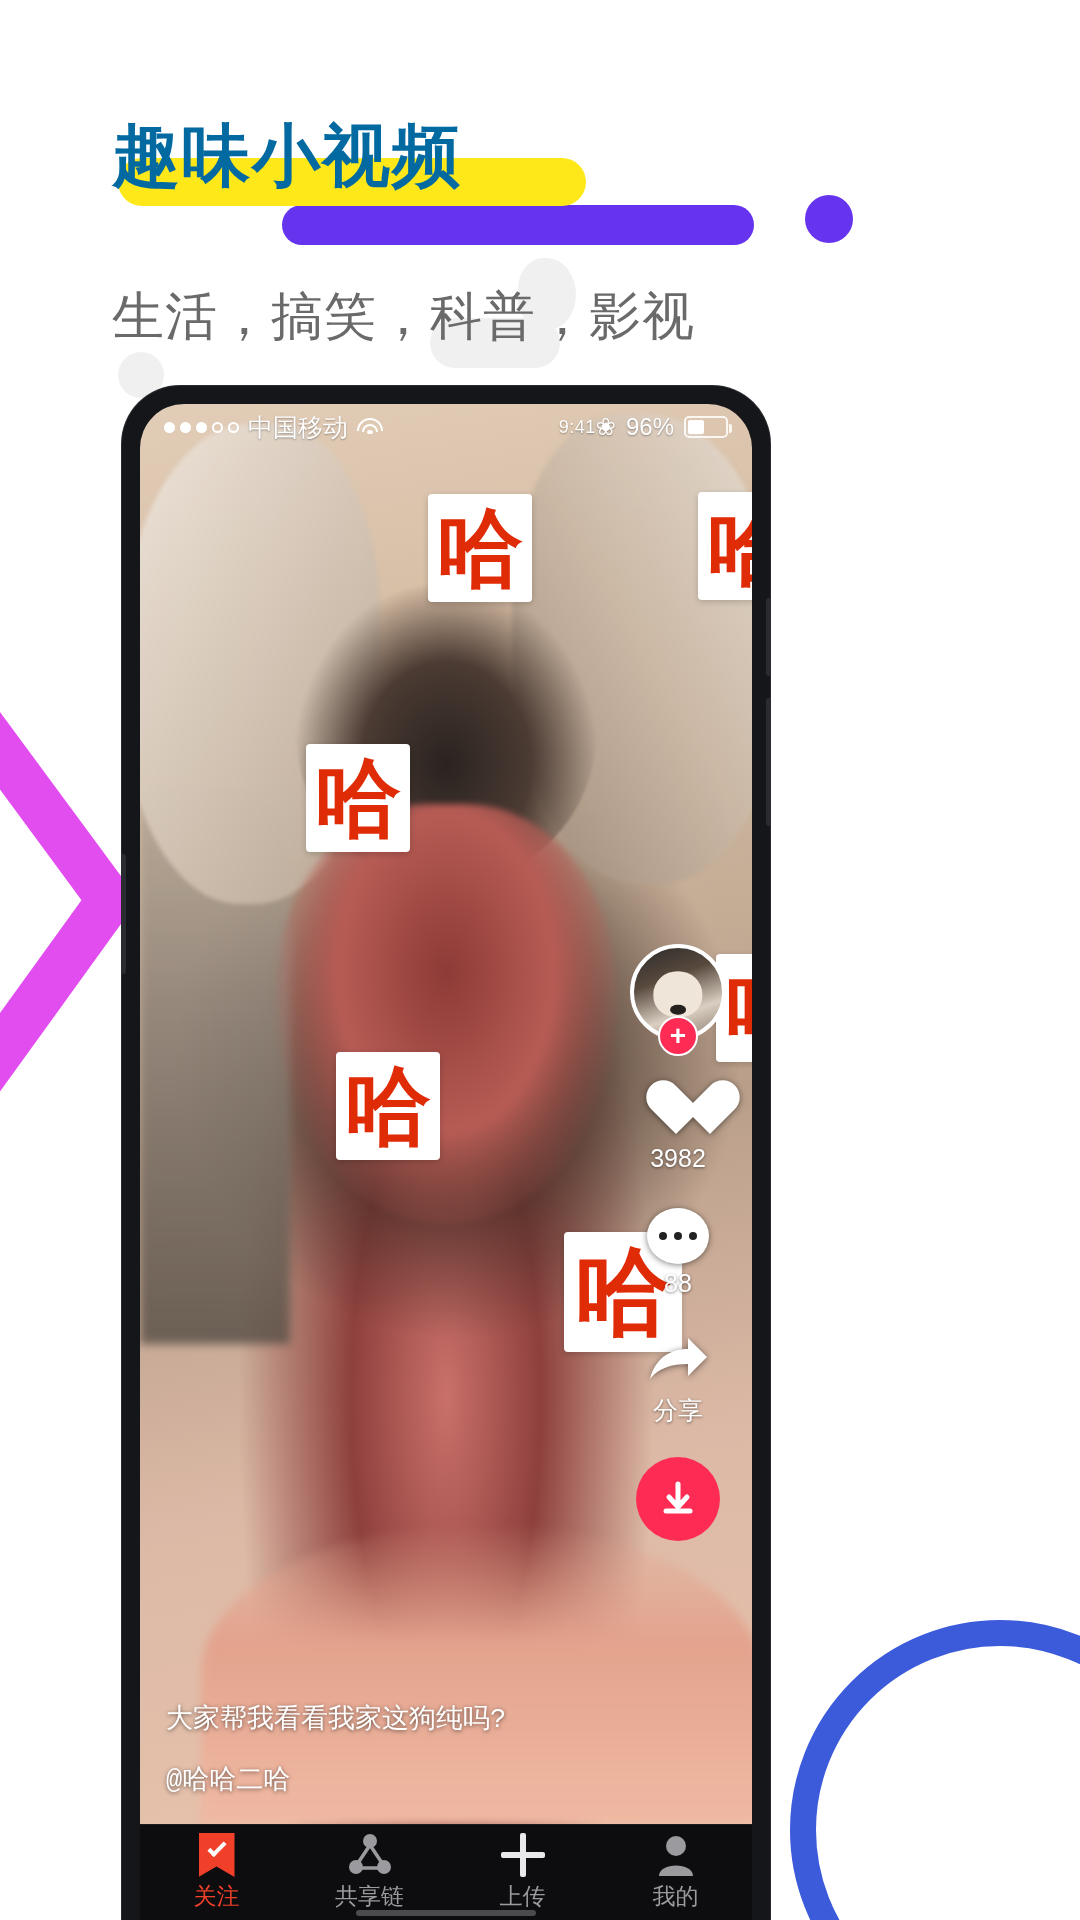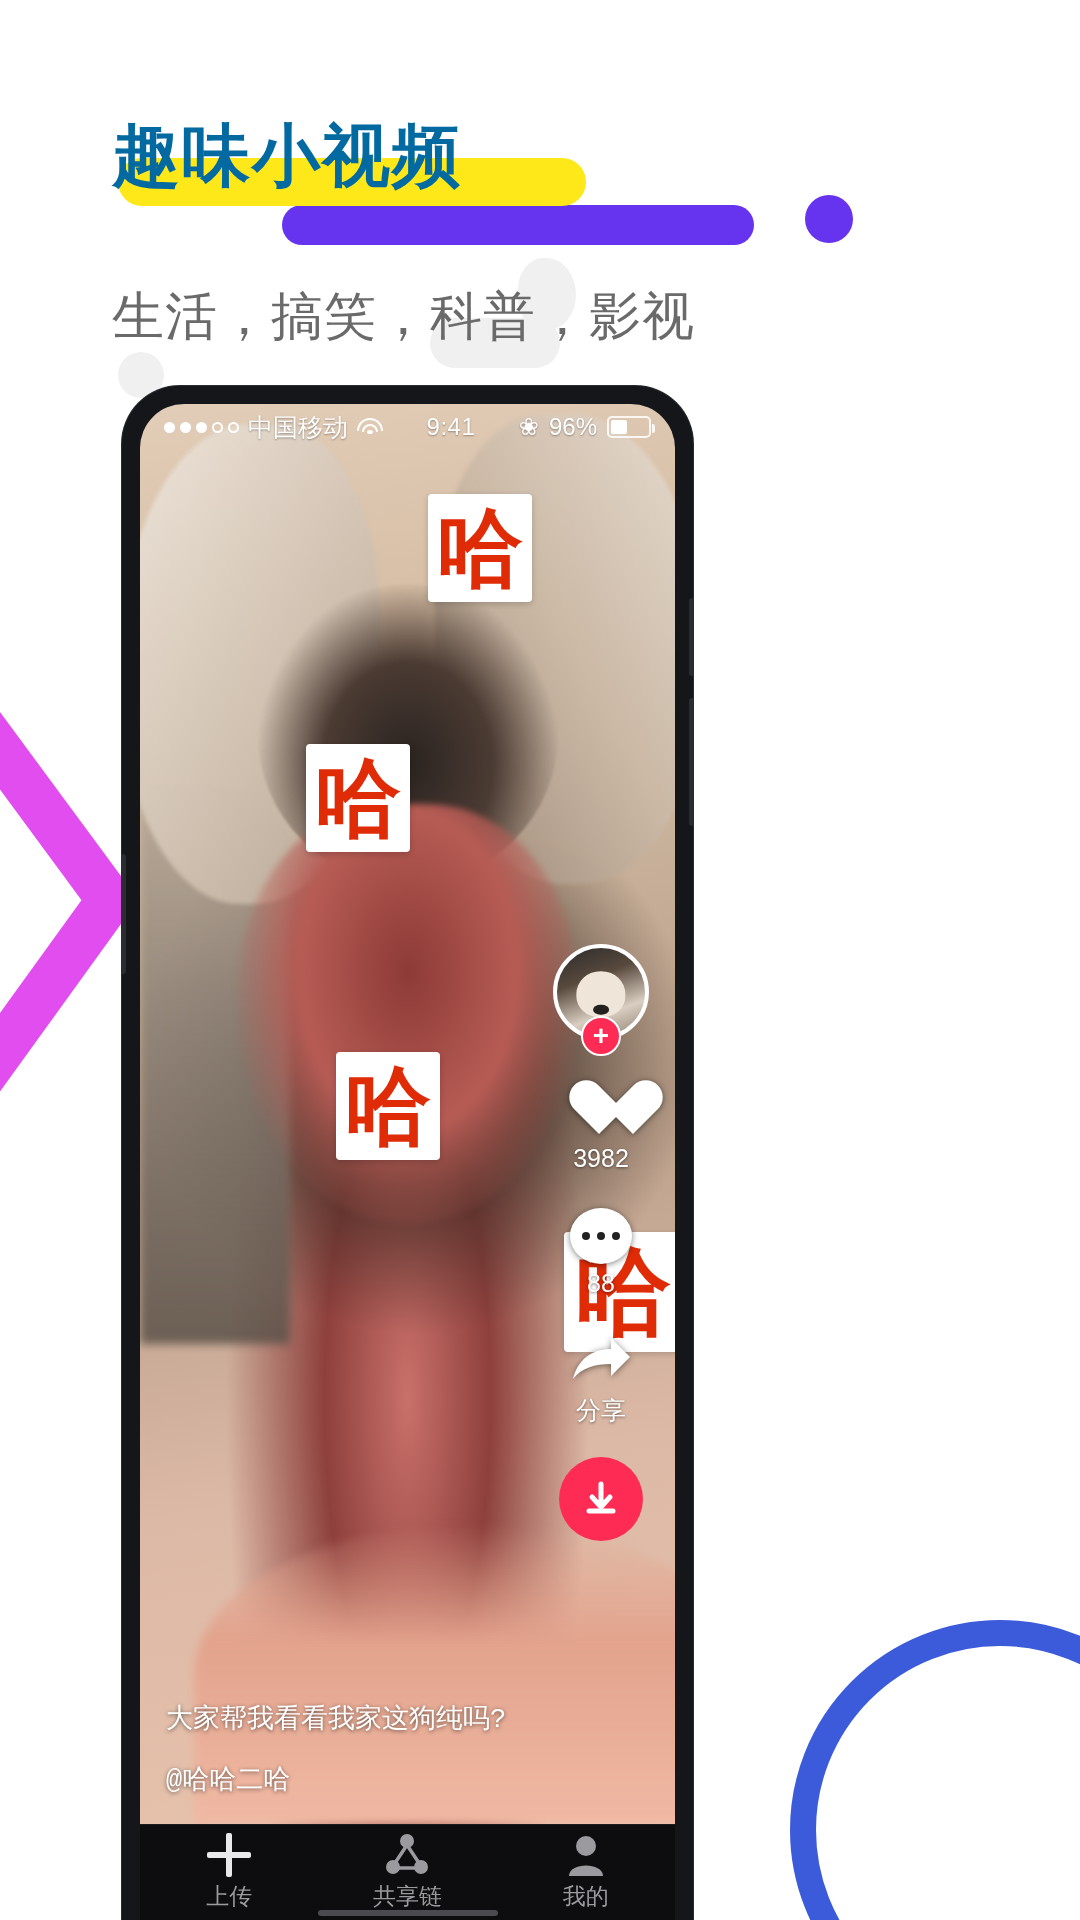--- a/index.html
+++ b/index.html
@@ -56,21 +56,21 @@
 
   .subtitle{
     position:absolute; left:112px; top:280px;
     font-size:52px; line-height:72px; color:#6a6a6a; letter-spacing:1px;
     white-space:nowrap; z-index:3;
   }
 
   
   .phone{
     position:absolute; left:122px; top:386px;
-    width:571px; height:1534px;
+    width:648px; height:1534px;
     background:#15161a;
     border-radius:58px 58px 0 0;
     box-shadow:0 0 0 1px #2a2b30;
     overflow:hidden;
   }
   .phone-inner{
     position:absolute; left:18px; top:18px; right:18px; bottom:0;
     background:#000; border-radius:44px 44px 0 0; overflow:hidden;
   }
   
@@ -138,21 +138,21 @@
   .sig{ display:flex; gap:5px; align-items:center; }
   .sig i{ width:11px; height:11px; border-radius:50%; background:#fff; display:block; }
   .sig i.off{ background:transparent; box-shadow:inset 0 0 0 2px #fff; }
   .carrier{ font-size:25px; }
   .wifi{ width:26px; height:20px; position:relative; display:inline-block; }
   .wifi b{ position:absolute; left:50%; transform:translateX(-50%); border:2.5px solid #fff; border-bottom:none;
            border-radius:50% 50% 0 0 / 100% 100% 0 0; }
   .wifi b:nth-child(1){ width:26px; height:13px; top:1px; }
   .wifi b:nth-child(2){ width:16px; height:8px; top:7px; }
   .wifi b:nth-child(3){ width:6px;  height:4px; top:13px; border-radius:50%; background:#fff; border:none; }
-  .sb-center{ flex:1; text-align:center; font-size:24px; letter-spacing:.5px; }
+  .sb-center{ flex:1; text-align:right; font-size:18px; letter-spacing:.5px; }
   .sb-right{ display:flex; align-items:center; gap:10px; }
   .bt{ font-size:24px; }
   .batt-pct{ font-size:24px; }
   .batt{ width:44px; height:22px; border:2px solid rgba(255,255,255,.85); border-radius:5px; position:relative; }
   .batt::after{ content:""; position:absolute; right:-6px; top:6px; width:3px; height:9px; background:rgba(255,255,255,.85); border-radius:0 2px 2px 0;}
   .batt i{ position:absolute; left:2px; top:2px; bottom:2px; width:40%; background:#fff; border-radius:2px; display:block;}
 
   
   .ha{
     position:absolute; z-index:15;
@@ -364,42 +364,50 @@
     </div>
 
     <div class="caption">
       <div class="cap-title">大家帮我看看我家这狗纯吗?</div>
       <div class="cap-user">@哈哈二哈</div>
     </div>
 
     <div class="tabbar">
 
 
-
-      <div class="tab">
+      <div class="tab active">
         <div class="t-ico">
-            <span class="plus-ico"></span>
+            <span class="bookmark">
+              <i></i>
+            </span>
           </div>
-        <span class="t-lbl">上传</span>
+        <span class="t-lbl">关注</span>
       </div>
 
       <div class="tab">
         <div class="t-ico">
           <svg width="44" height="44" viewBox="0 0 44 44">
             <circle cx="22" cy="8" r="7" fill="#9b9b9f"></circle>
             <circle cx="8" cy="34" r="7" fill="#9b9b9f"></circle>
             <circle cx="36" cy="34" r="7" fill="#9b9b9f"></circle>
             <path d="M22 12 L10 30 M22 12 L34 30 M11 35 L33 35" stroke="#9b9b9f" stroke-width="3.5" fill="none"></path>
           </svg>
         </div>
         <span class="t-lbl">共享链</span>
       </div>
 
       <div class="tab">
         <div class="t-ico">
+            <span class="plus-ico"></span>
+          </div>
+        <span class="t-lbl">上传</span>
+      </div>
+
+      <div class="tab">
+        <div class="t-ico">
           <svg width="40" height="42" viewBox="0 0 40 42">
             <circle cx="20" cy="12" r="10" fill="#9b9b9f"></circle>
             <path d="M3 42 C3 28 37 28 37 42 Z" fill="#9b9b9f"></path>
           </svg>
         </div>
         <span class="t-lbl">我的</span>
       </div>
 
       <div class="home-indicator"></div>
     </div>

